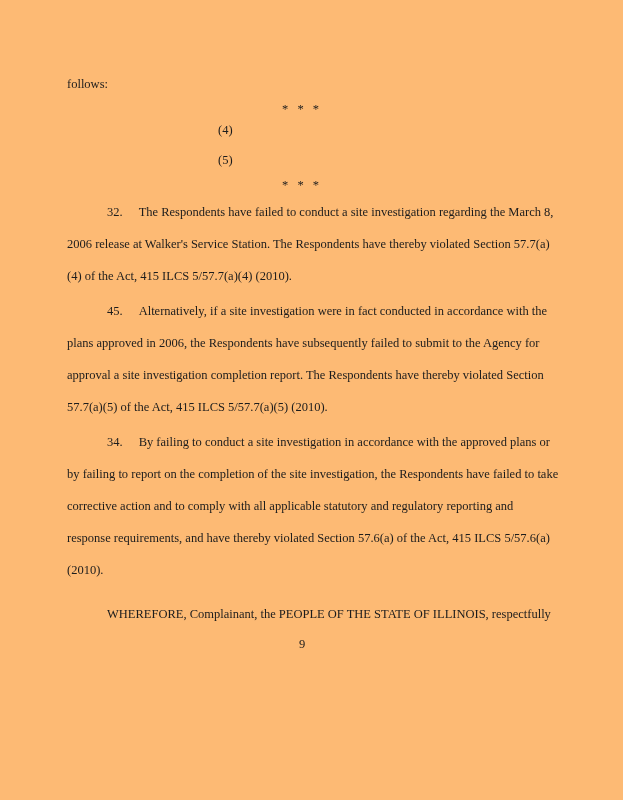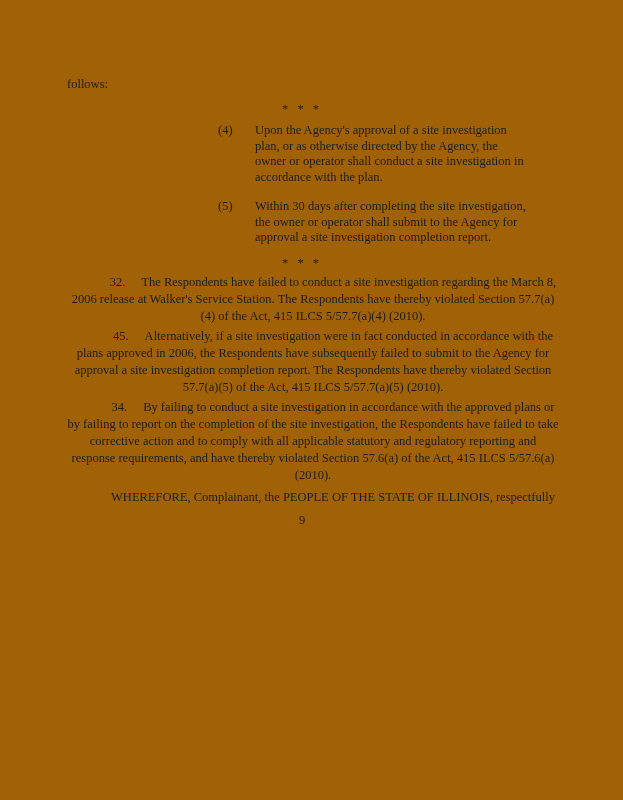--- a/index.html
+++ b/index.html
@@ -7,21 +7,21 @@
   body {
     width: 623px;
     height: 800px;
     background: #f2f2f0;
     font-family: "Liberation Serif", "DejaVu Serif", serif;
   }
   .sheet {
     position: relative;
     width: 623px;
     height: 800px;
-    background: #a16207;
+    background: #fdba74;
     color: #1c1c1c;
     overflow: hidden;
   }
   .content {
     position: absolute;
     left: 67px;
     top: 76px;
     width: 492px;
     font-size: 12.5px;
   }
@@ -58,38 +58,37 @@
   }
   .subitem-label {
     width: 37px;
     flex-shrink: 0;
   }
   .subitem-text {
     flex: 1;
   }
   .body-para {
     margin: 3px 0 0 0;
-    line-height: 17px;
+    line-height: 32px;
     text-indent: 40px;
-    text-align: center;
   }
   .para-num {
     margin-right: 16px;
   }
   .relief-heading {
     margin: 30px 0 0 0;
     font-size: 12.5px;
     font-weight: bold;
     text-align: center;
     text-decoration: underline;
     letter-spacing: 0.4px;
     line-height: 17px;
   }
   .wherefore {
-    margin-top: 5px;
+    margin-top: 12px;
   }
   .page-number {
     margin-top: 6px;
     width: 470px;
     text-align: center;
     line-height: 16px;
   }
 </style>
 </head>
 <body>
@@ -97,26 +96,24 @@
 <div class="sheet">
   <div class="content">
 
     <p class="intro">follows:</p>
 
 
     <div class="stars">* * *</div>
 
     <div class="subitem">
       <span class="subitem-label">(4)</span>
-      <span class="subitem-text">Upon the Agency's approval of a site investigation plan, or as otherwise directed by the Agency, the owner or operator shall conduct a site investigation in accordance with the plan.</span>
     </div>
 
     <div class="subitem">
       <span class="subitem-label">(5)</span>
-      <span class="subitem-text">Within 30 days after completing the site investigation, the owner or operator shall submit to the Agency for approval a site investigation completion report.</span>
     </div>
 
     <div class="stars stars-bottom">* * *</div>
 
     <p class="body-para">
       <span class="para-num">32.</span><span>The Respondents have failed to conduct a site investigation regarding the March 8, 2006 release at Walker's Service Station. The Respondents have thereby violated Section 57.7(a)(4) of the Act, 415 ILCS 5/57.7(a)(4) (2010).</span>
     </p>
 
     <p class="body-para">
       <span class="para-num">45.</span><span>Alternatively, if a site investigation were in fact conducted in accordance with the plans approved in 2006, the Respondents have subsequently failed to submit to the Agency for approval a site investigation completion report. The Respondents have thereby violated Section 57.7(a)(5) of the Act, 415 ILCS 5/57.7(a)(5) (2010).</span>

